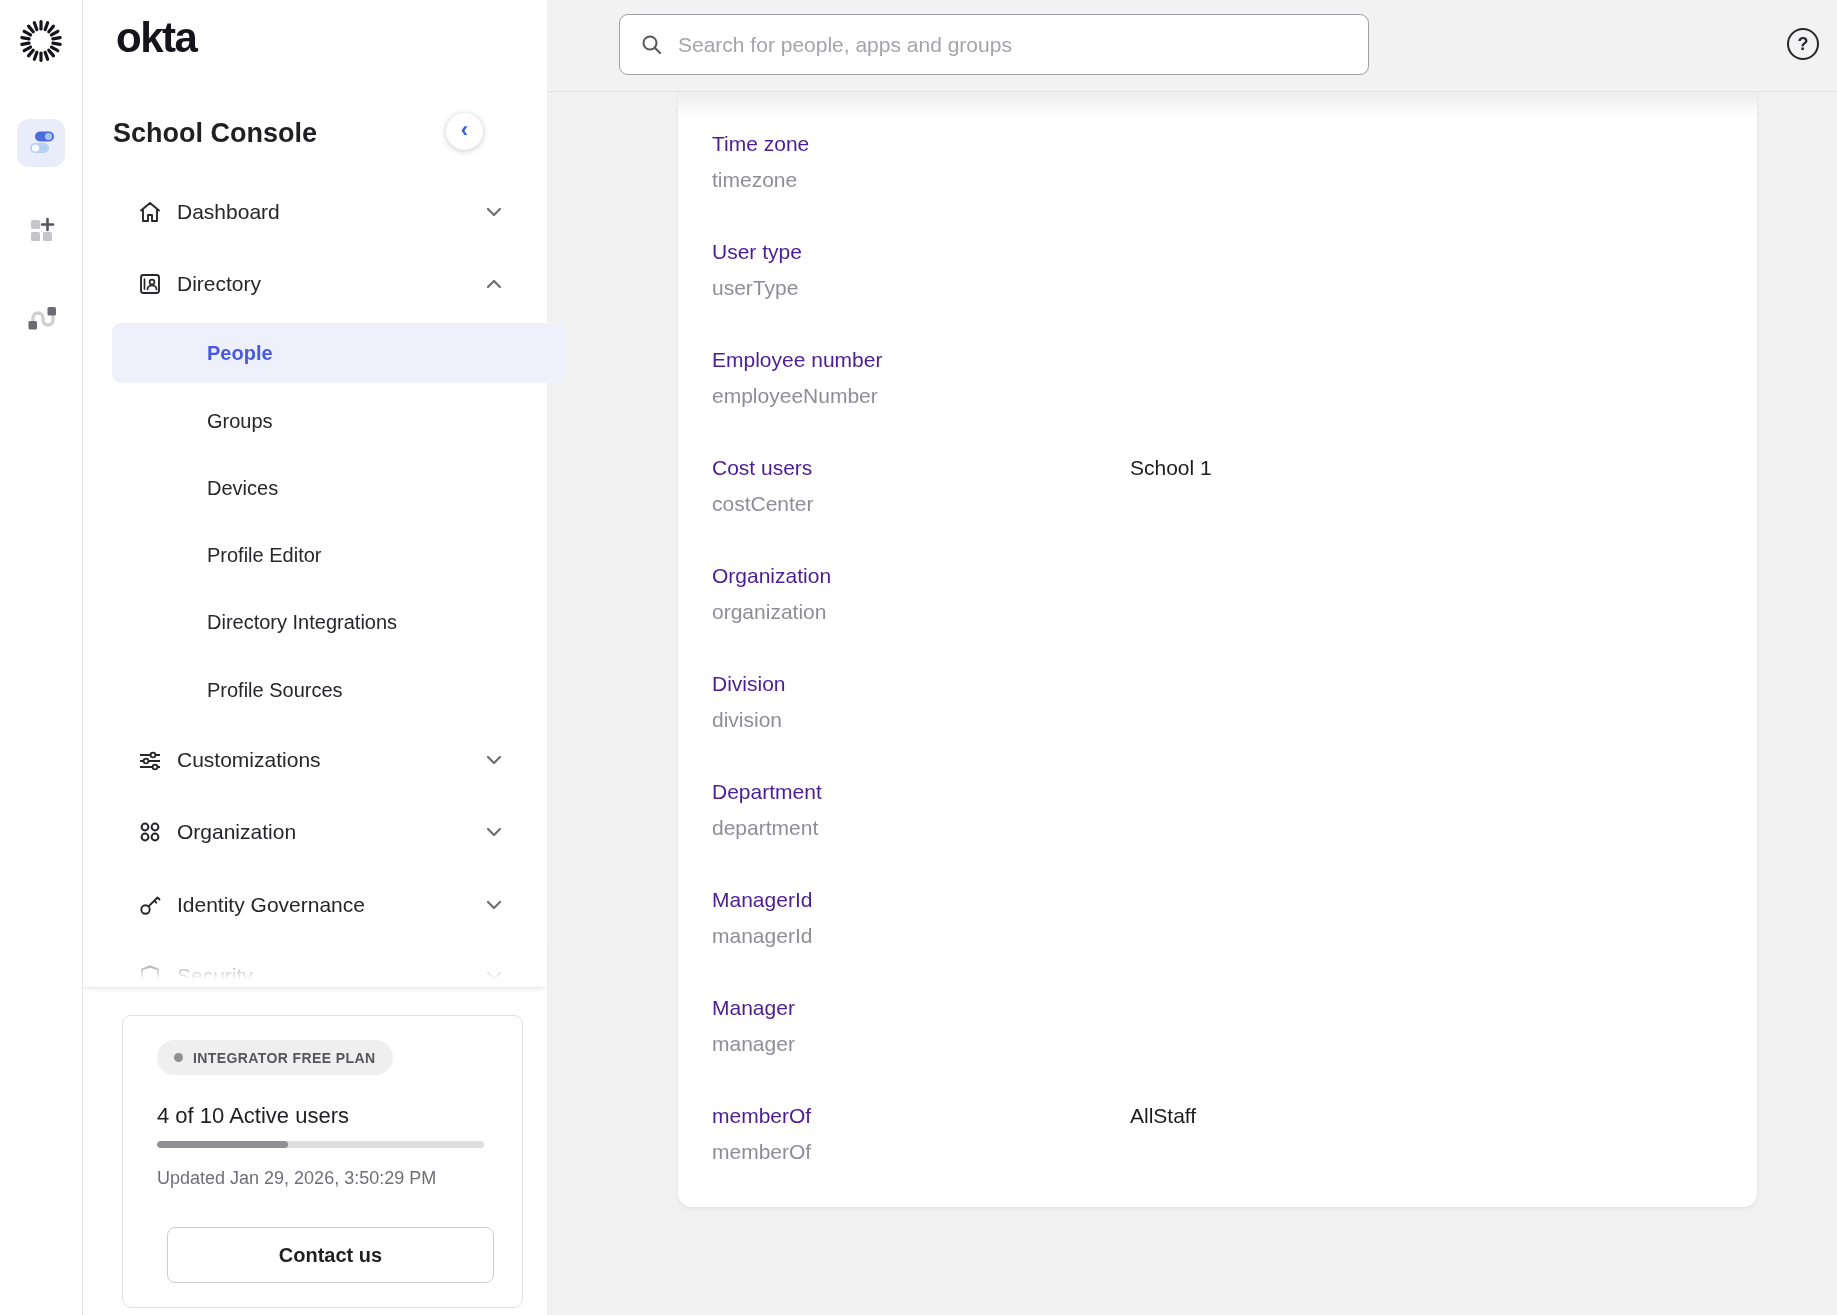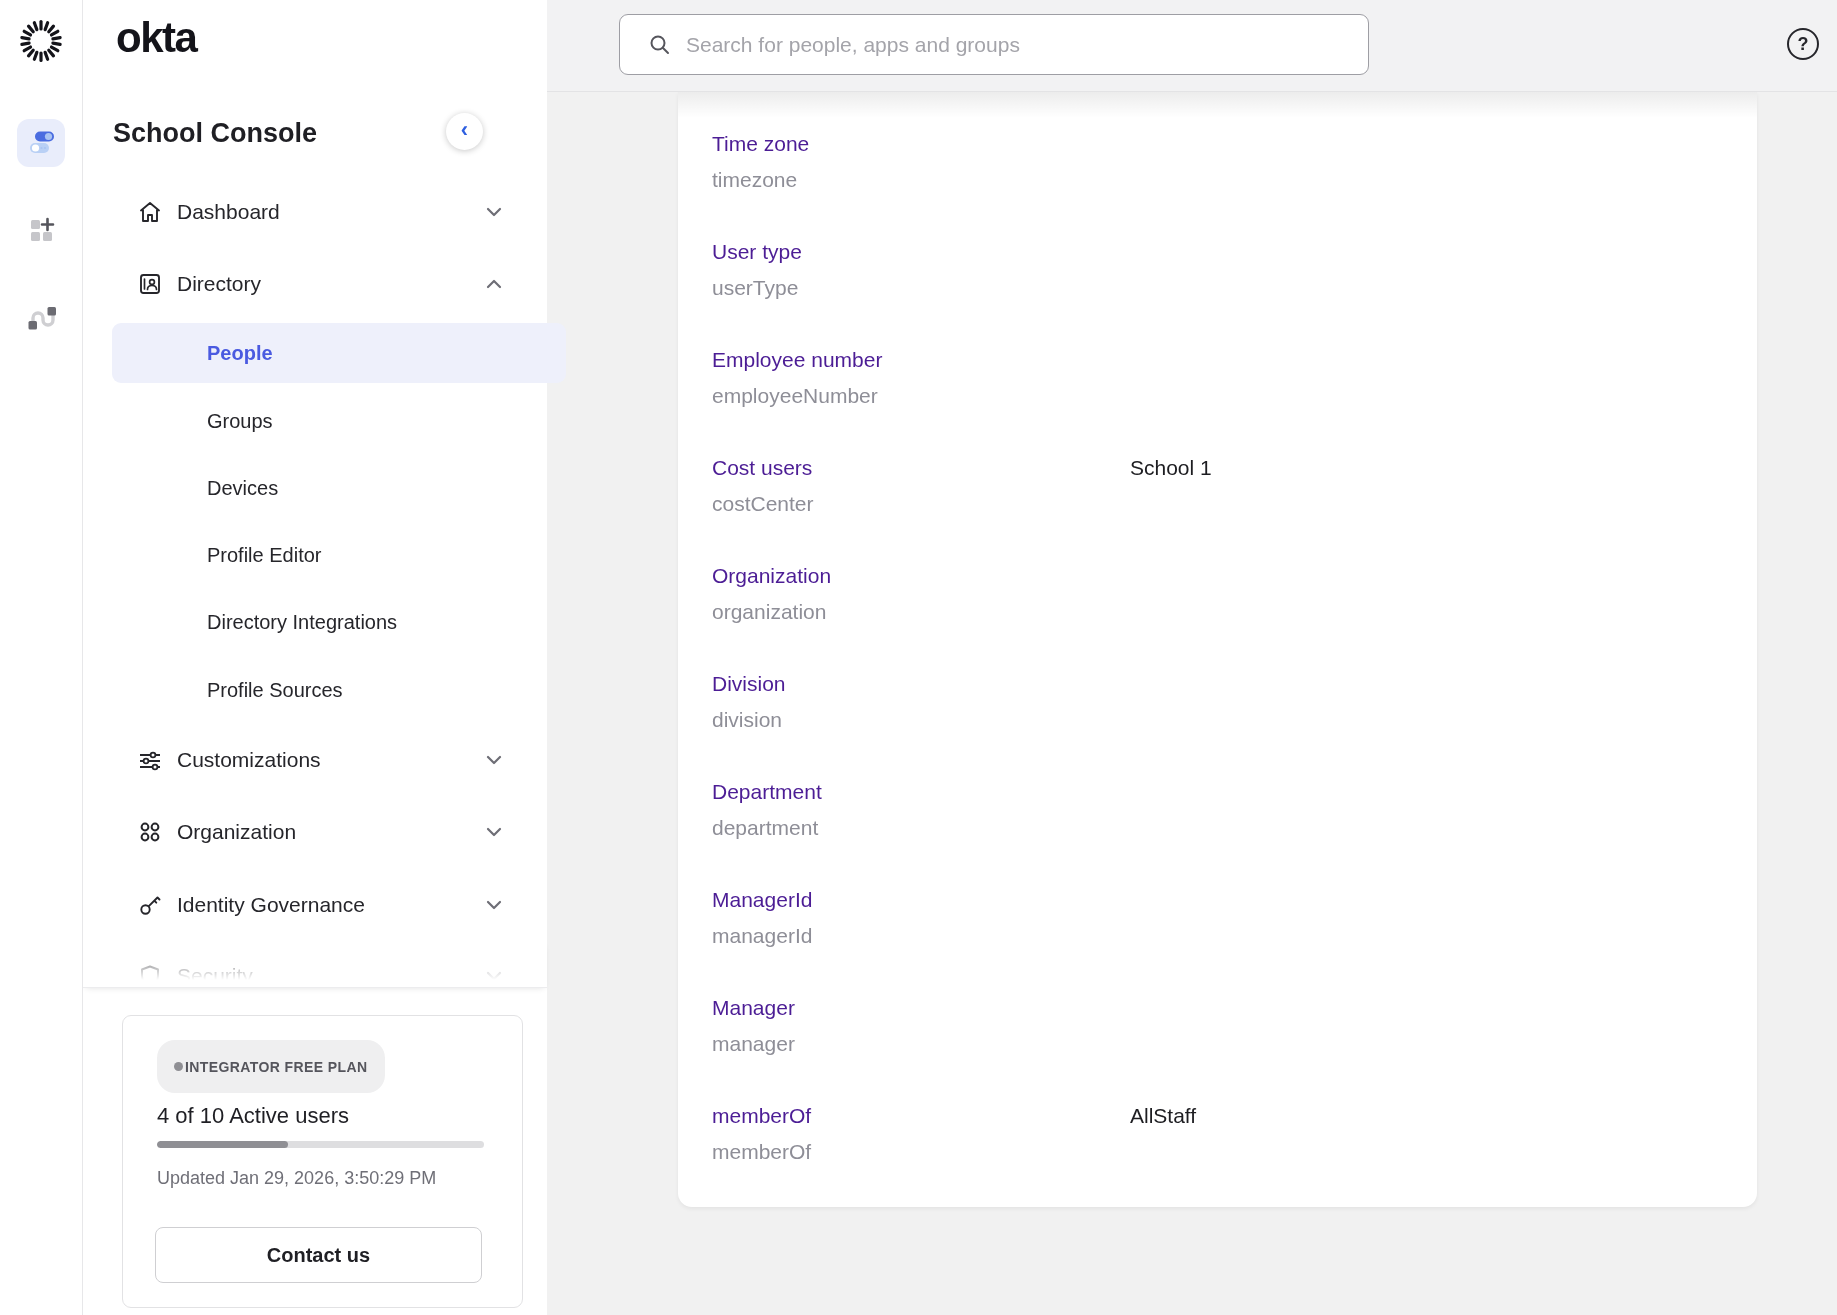--- a/index.html
+++ b/index.html
@@ -38,39 +38,39 @@
   .nav-sub.selected { height:60px; background:#eef0fb; border-radius:9px; }
   .nav-sub.selected .nav-label { color:#4a5ae0; font-weight:700; }
 
   #sidebar-fade { position:absolute; left:0; top:940px; width:464px; height:48px;
     background:linear-gradient(to bottom, rgba(255,255,255,0), #ffffff 85%);
     border-bottom:1px solid #ececee; box-shadow:0 3px 6px -3px rgba(0,0,0,.12); pointer-events:none; }
 
   
   #plan-card { position:absolute; left:39px; top:1015px; width:401px; height:293px; background:#fff;
     border:1px solid #e2e2e4; border-radius:9px; }
-  #plan-badge { position:absolute; left:34px; top:24px; height:53px; background:#efeff0;
-    border-radius:18px; display:flex; align-items:center; padding:0 17px; gap:2px; }
+  #plan-badge { position:absolute; left:34px; top:24px; height:35px; background:#efeff0;
+    border-radius:18px; display:flex; align-items:center; padding:0 17px; gap:10px; }
   #plan-badge .dot { width:9px; height:9px; border-radius:50%; background:#8f8f94; }
   #plan-badge .badge-text { font-size:14px; font-weight:700; letter-spacing:.4px; color:#55555c; }
   #plan-usage { position:absolute; left:34px; top:87px; font-size:22px; color:#1f1f24; }
   #plan-progress { position:absolute; left:34px; top:125px; width:327px; height:7px; border-radius:4px;
     background:#dedee0; overflow:hidden; }
   #plan-progress .fill { height:100%; border-radius:4px; background:#8f8f94; }
   #plan-updated { position:absolute; left:34px; top:152px; font-size:18px; color:#6f6f77; }
-  #contact-btn { position:absolute; left:32px; top:211px; width:327px; height:56px; background:#fff;
+  #contact-btn { position:absolute; left:44px; top:211px; width:327px; height:56px; background:#fff;
     border:1px solid #cfcfd2; border-radius:8px; font-size:20px; font-weight:700; color:#1f1f24;
     display:flex; align-items:center; justify-content:center; cursor:pointer;
     font-family:"Liberation Sans", sans-serif; }
 
   
   #topbar { position:absolute; left:547px; top:0; width:1290px; height:92px; background:#f2f2f3;
     border-bottom:1px solid #e3e3e5; z-index:10; }
   #search-box { position:absolute; left:72px; top:14px; width:750px; height:61px; background:#fff;
-    border:1px solid #9e9ea4; border-radius:9px; display:flex; align-items:center;padding-left:8px; }
+    border:1px solid #9e9ea4; border-radius:9px; display:flex; align-items:center; }
   #search-box .mag { margin-left:20px; display:flex; }
   #search-input { border:none; outline:none; flex:1; margin-left:14px; margin-right:14px;
     font-size:21px; color:#1d1d21; background:transparent; font-family:"Liberation Sans", sans-serif; }
   #search-input::placeholder { color:#a4a4aa; }
   #help-btn { position:absolute; right:18px; top:28px; width:32px; height:32px; border-radius:50%;
     border:2.5px solid #26262b; color:#26262b; font-size:18px; font-weight:700;
     display:flex; align-items:center; justify-content:center; cursor:pointer; background:transparent; }
 
   
   #main-card { position:absolute; left:678px; top:92px; width:1079px; height:1115px; background:#fff;

